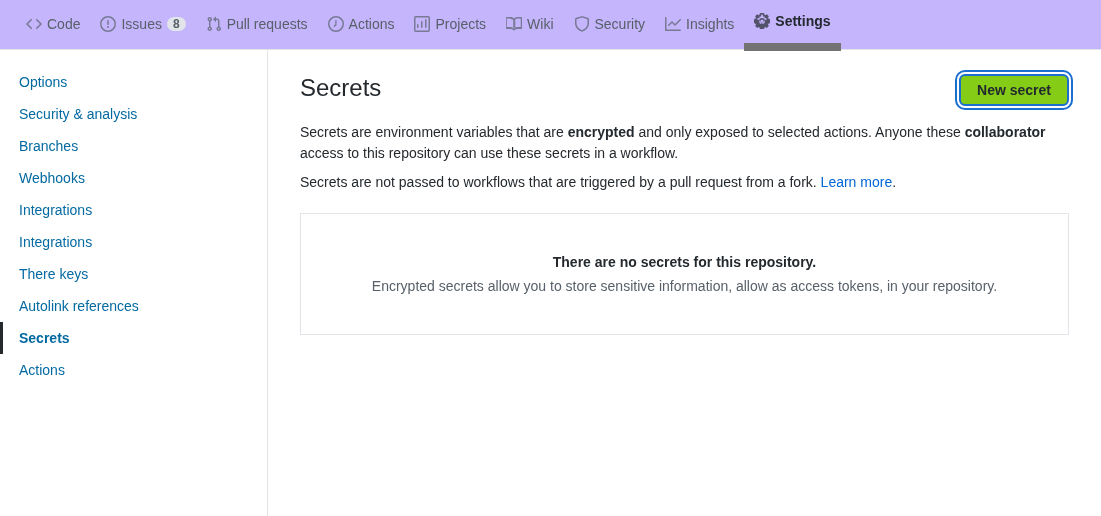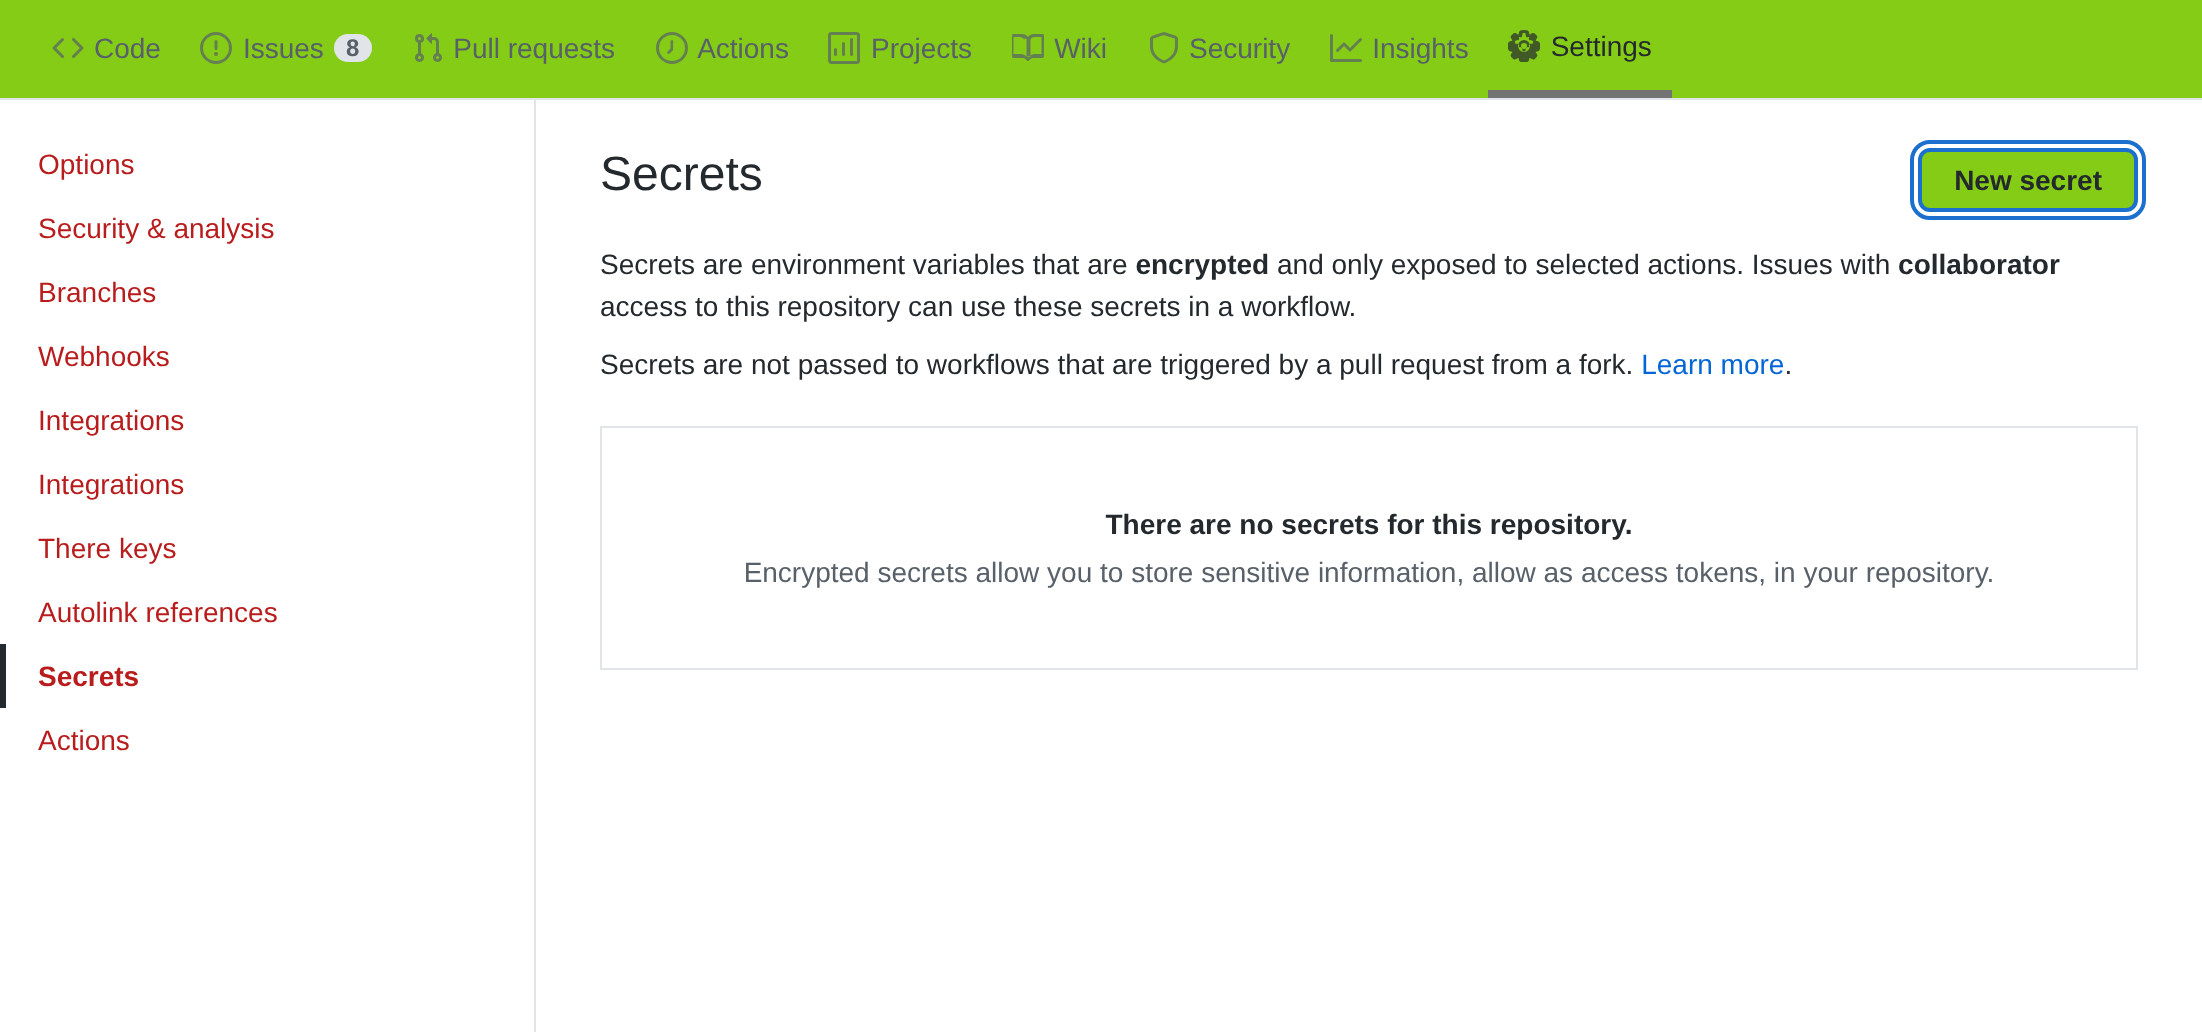--- a/index.html
+++ b/index.html
@@ -10,38 +10,38 @@
       background: #fff;
     }
 
     
     .top-nav {
       display: flex;
       align-items: center;
       border-bottom: 1px solid #e1e4e8;
       padding: 0 16px;
       height: 50px;
-      background: #84cc16;
+      background: #c4b5fd;
     }
     .nav-item {
       display: flex;
       align-items: center;
       gap: 5px;
       padding: 14px 10px;
       font-size: 14px;
       color: #586069;
       cursor: pointer;
       white-space: nowrap;
       border-bottom: 2px solid transparent;
       text-decoration: none;
     }
     .nav-item.active {
       color: #24292e;
-      font-weight: 400;
-      border-bottom: 4px solid #737373;
+      font-weight: 700;
+      border-bottom: 8px solid #737373;
     }
     .nav-item .badge {
       background: #e1e4e8;
       color: #586069;
       border-radius: 10px;
       padding: 0 6px;
       font-size: 12px;
       font-weight: 600;
     }
     .nav-icon {
@@ -63,21 +63,21 @@
     .sidebar {
       width: 268px;
       border-right: 1px solid #e1e4e8;
       padding: 16px 0;
       flex-shrink: 0;
     }
     .sidebar-item {
       display: block;
       padding: 8px 16px;
       font-size: 14px;
-      color: #b91c1c;
+      color: #0369a1;
       cursor: pointer;
       border-left: 3px solid transparent;
       text-decoration: none;
     }
     .sidebar-item.active {
       font-weight: 600;
       border-left: 3px solid #24292e;
       background: #fff;
     }
 
@@ -260,21 +260,21 @@
     </a>
   </aside>
 
   <main class="main">
     <div class="page-header">
       <h1 class="page-title">Secrets</h1>
       <button class="new-secret-btn">New secret</button>
     </div>
 
     <p class="description">
-      <span>Secrets are environment variables that are </span><b>encrypted</b><span> and only exposed to selected actions. Issues with </span><b>collaborator</b><span> access to this repository can use these secrets in a workflow.</span>
+      <span>Secrets are environment variables that are </span><b>encrypted</b><span> and only exposed to selected actions. Anyone these </span><b>collaborator</b><span> access to this repository can use these secrets in a workflow.</span>
     </p>
 
     <p class="learn-more-text">
       <span>Secrets are not passed to workflows that are triggered by a pull request from a fork.</span>
       <a class="learn-more-link" href="#">Learn more</a>.
     </p>
 
     <div class="empty-box">
       <p class="empty-box-title">There are no secrets for this repository.</p>
       <p class="empty-box-desc">Encrypted secrets allow you to store sensitive information, allow as access tokens, in your repository.</p>

